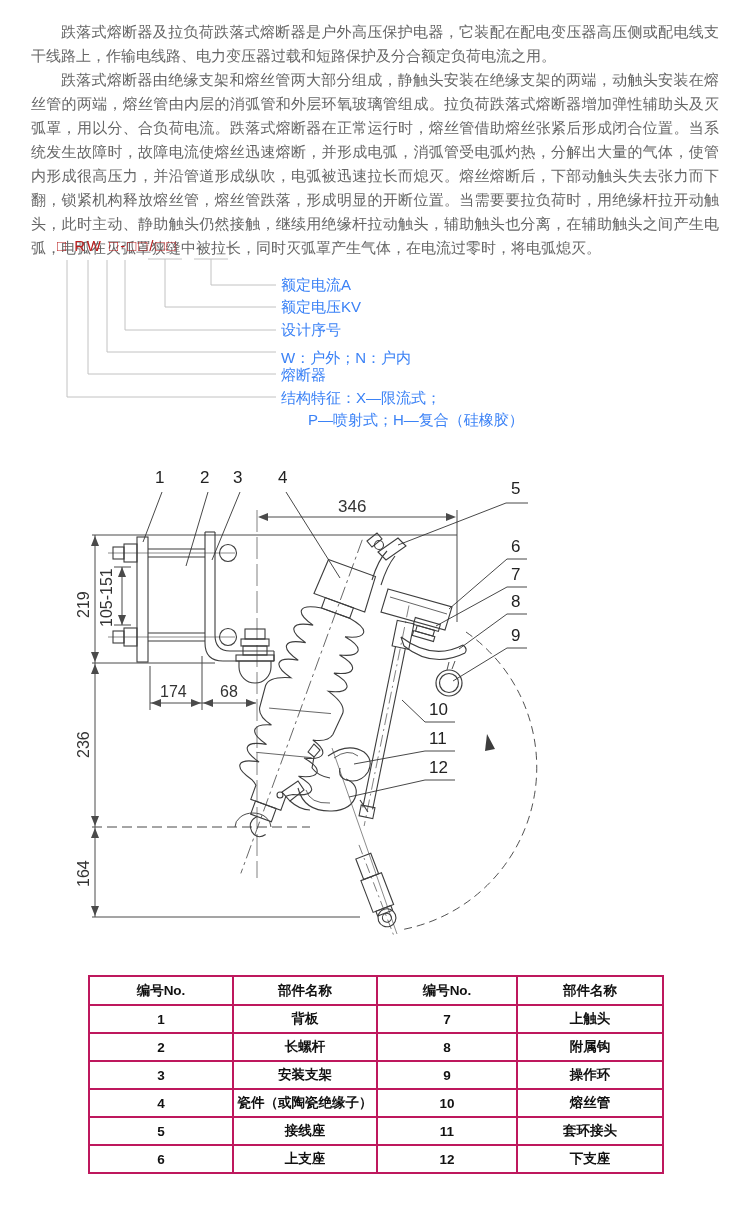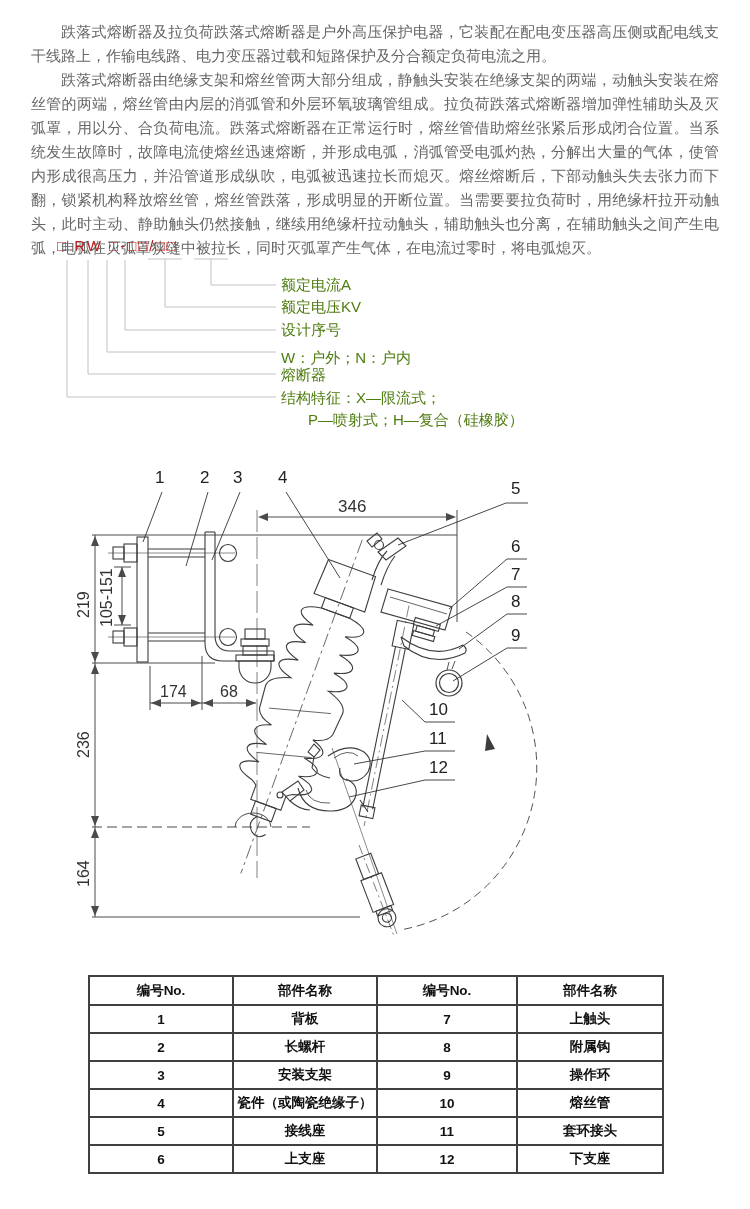--- a/index.html
+++ b/index.html
@@ -3,28 +3,28 @@
 <meta charset="utf-8">
 <style>
   html,body{margin:0;padding:0;background:#ffffff;}
   .page{position:relative;width:750px;height:1209px;background:#ffffff;overflow:hidden;
         font-family:"Liberation Sans","DejaVu Sans",sans-serif;}
   .intro{position:absolute;left:31px;top:20px;width:688px;color:#666;
          font-size:15px;line-height:24px;text-align:justify;}
   .intro p{margin:0;text-indent:2em;}
   .formula{position:absolute;left:57px;top:237px;font-size:15px;letter-spacing:2px;
            color:#b91c1c;white-space:nowrap;}
-  .mlabel{position:absolute;font-size:15px;color:#4d7c0f;white-space:nowrap;}
+  .mlabel{position:absolute;font-size:15px;color:#3b82f6;white-space:nowrap;}
   .dim{position:absolute;font-size:16px;color:#333;white-space:nowrap;}
   .dim.v{transform:rotate(-90deg);transform-origin:0 0;}
   .pn{position:absolute;font-size:17px;color:#222;}
   svg.draw{position:absolute;left:0;top:0;}
   .ptable{position:absolute;left:88px;top:975px;width:574px;border-collapse:collapse;
           table-layout:fixed;font-size:13.5px;color:#111;text-align:center;}
-  .ptable th,.ptable td{border:2px solid #404040;padding:0;height:26px;font-weight:bold;
+  .ptable th,.ptable td{border:2px solid #be185d;padding:0;height:26px;font-weight:bold;
           overflow:hidden;white-space:nowrap;}
   .ptable th{height:27px;}
 </style>
 </head>
 <body>
 
 <div class="page">
 
   <div class="intro">
     <p>跌落式熔断器及拉负荷跌落式熔断器是户外高压保护电器，它装配在配电变压器高压侧或配电线支干线路上，作输电线路、电力变压器过载和短路保护及分合额定负荷电流之用。</p>

